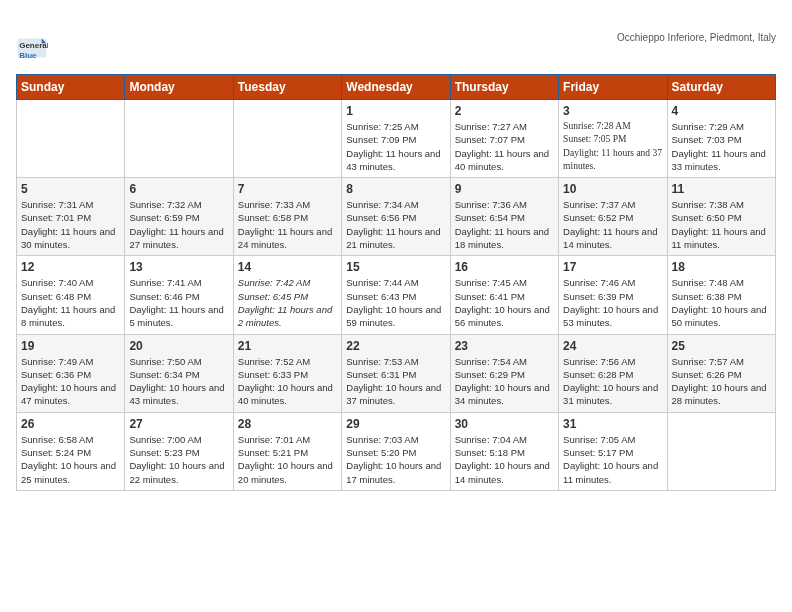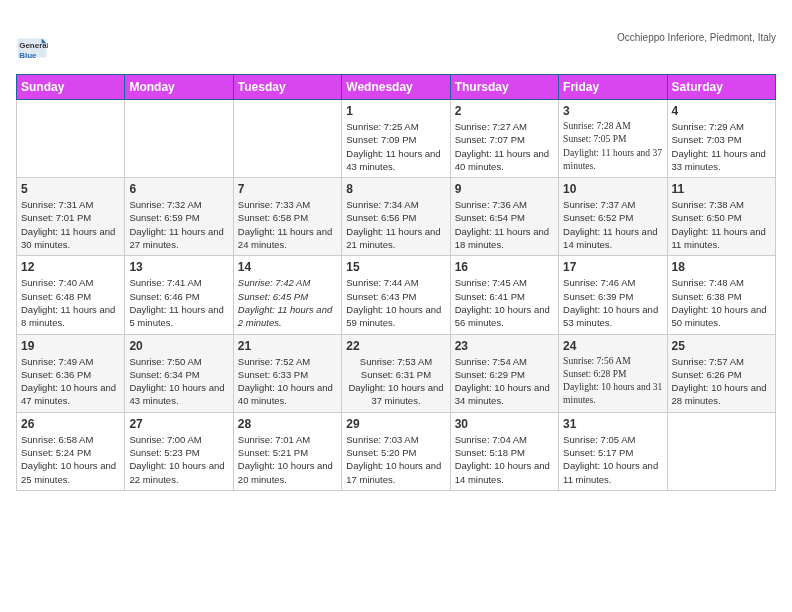--- a/index.html
+++ b/index.html
@@ -37,21 +37,21 @@
     .location {
       font-size: 10px;
       color: #555;
     }
     .calendar {
       width: 100%;
       border-collapse: collapse;
       border: 1px solid #ccc;
     }
     .calendar th {
-      background: #d946ef;
+      background: #c2410c;
       color: #fff;
       font-size: 12px;
       padding: 5px 4px;
       text-align: left;
       border: 1px solid #2060a0;
     }
     .calendar td {
       vertical-align: top;
       border: 1px solid #ccc;
       padding: 4px 4px;
@@ -239,33 +239,33 @@
 Daylight: 10 hours and 43 minutes.</div>
         </td>
         <td>
           <div class="day-number">21</div>
           <div class="day-info" style="white-space: pre-line;">Sunrise: 7:52 AM
 Sunset: 6:33 PM
 Daylight: 10 hours and 40 minutes.</div>
         </td>
         <td>
           <div class="day-number">22</div>
-          <div class="day-info" style="white-space: pre-line; text-align: center;">Sunrise: 7:53 AM
+          <div class="day-info" style="white-space: pre-line;">Sunrise: 7:53 AM
 Sunset: 6:31 PM
 Daylight: 10 hours and 37 minutes.</div>
         </td>
         <td>
           <div class="day-number">23</div>
           <div class="day-info" style="white-space: pre-line;">Sunrise: 7:54 AM
 Sunset: 6:29 PM
 Daylight: 10 hours and 34 minutes.</div>
         </td>
         <td>
           <div class="day-number">24</div>
-          <div class="day-info" style="white-space: pre-line; font-family: Liberation Serif, serif;">Sunrise: 7:56 AM
+          <div class="day-info" style="white-space: pre-line;">Sunrise: 7:56 AM
 Sunset: 6:28 PM
 Daylight: 10 hours and 31 minutes.</div>
         </td>
         <td>
           <div class="day-number">25</div>
           <div class="day-info" style="white-space: pre-line;">Sunrise: 7:57 AM
 Sunset: 6:26 PM
 Daylight: 10 hours and 28 minutes.</div>
         </td>
       </tr>

